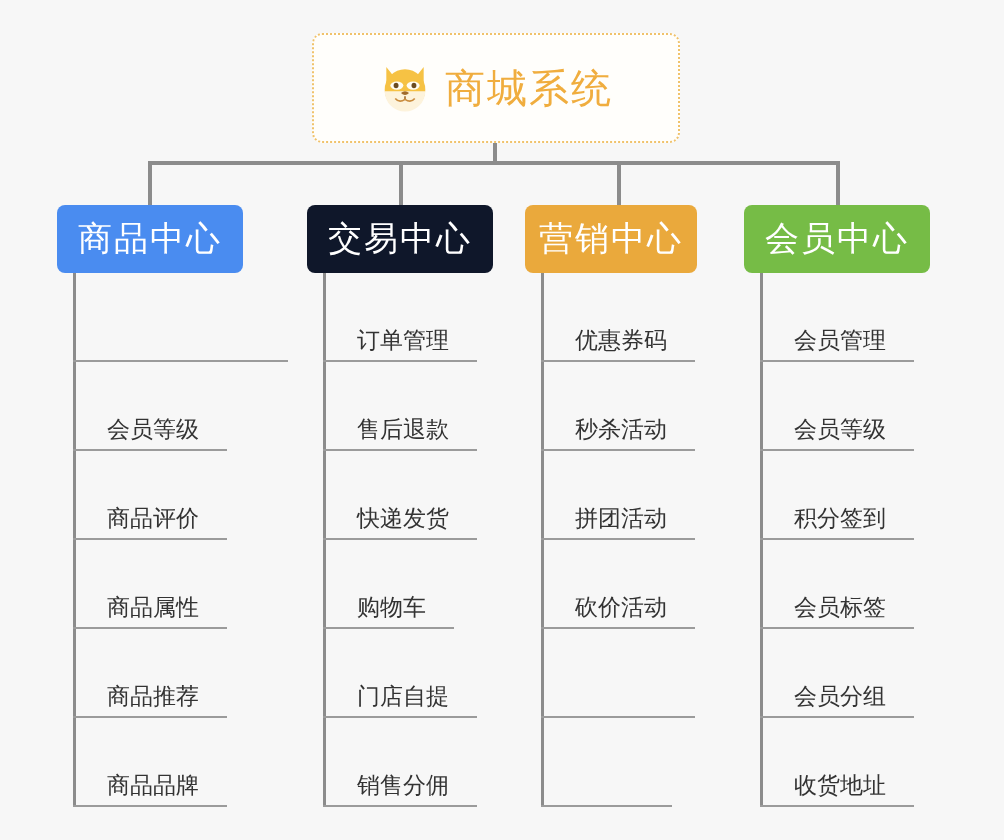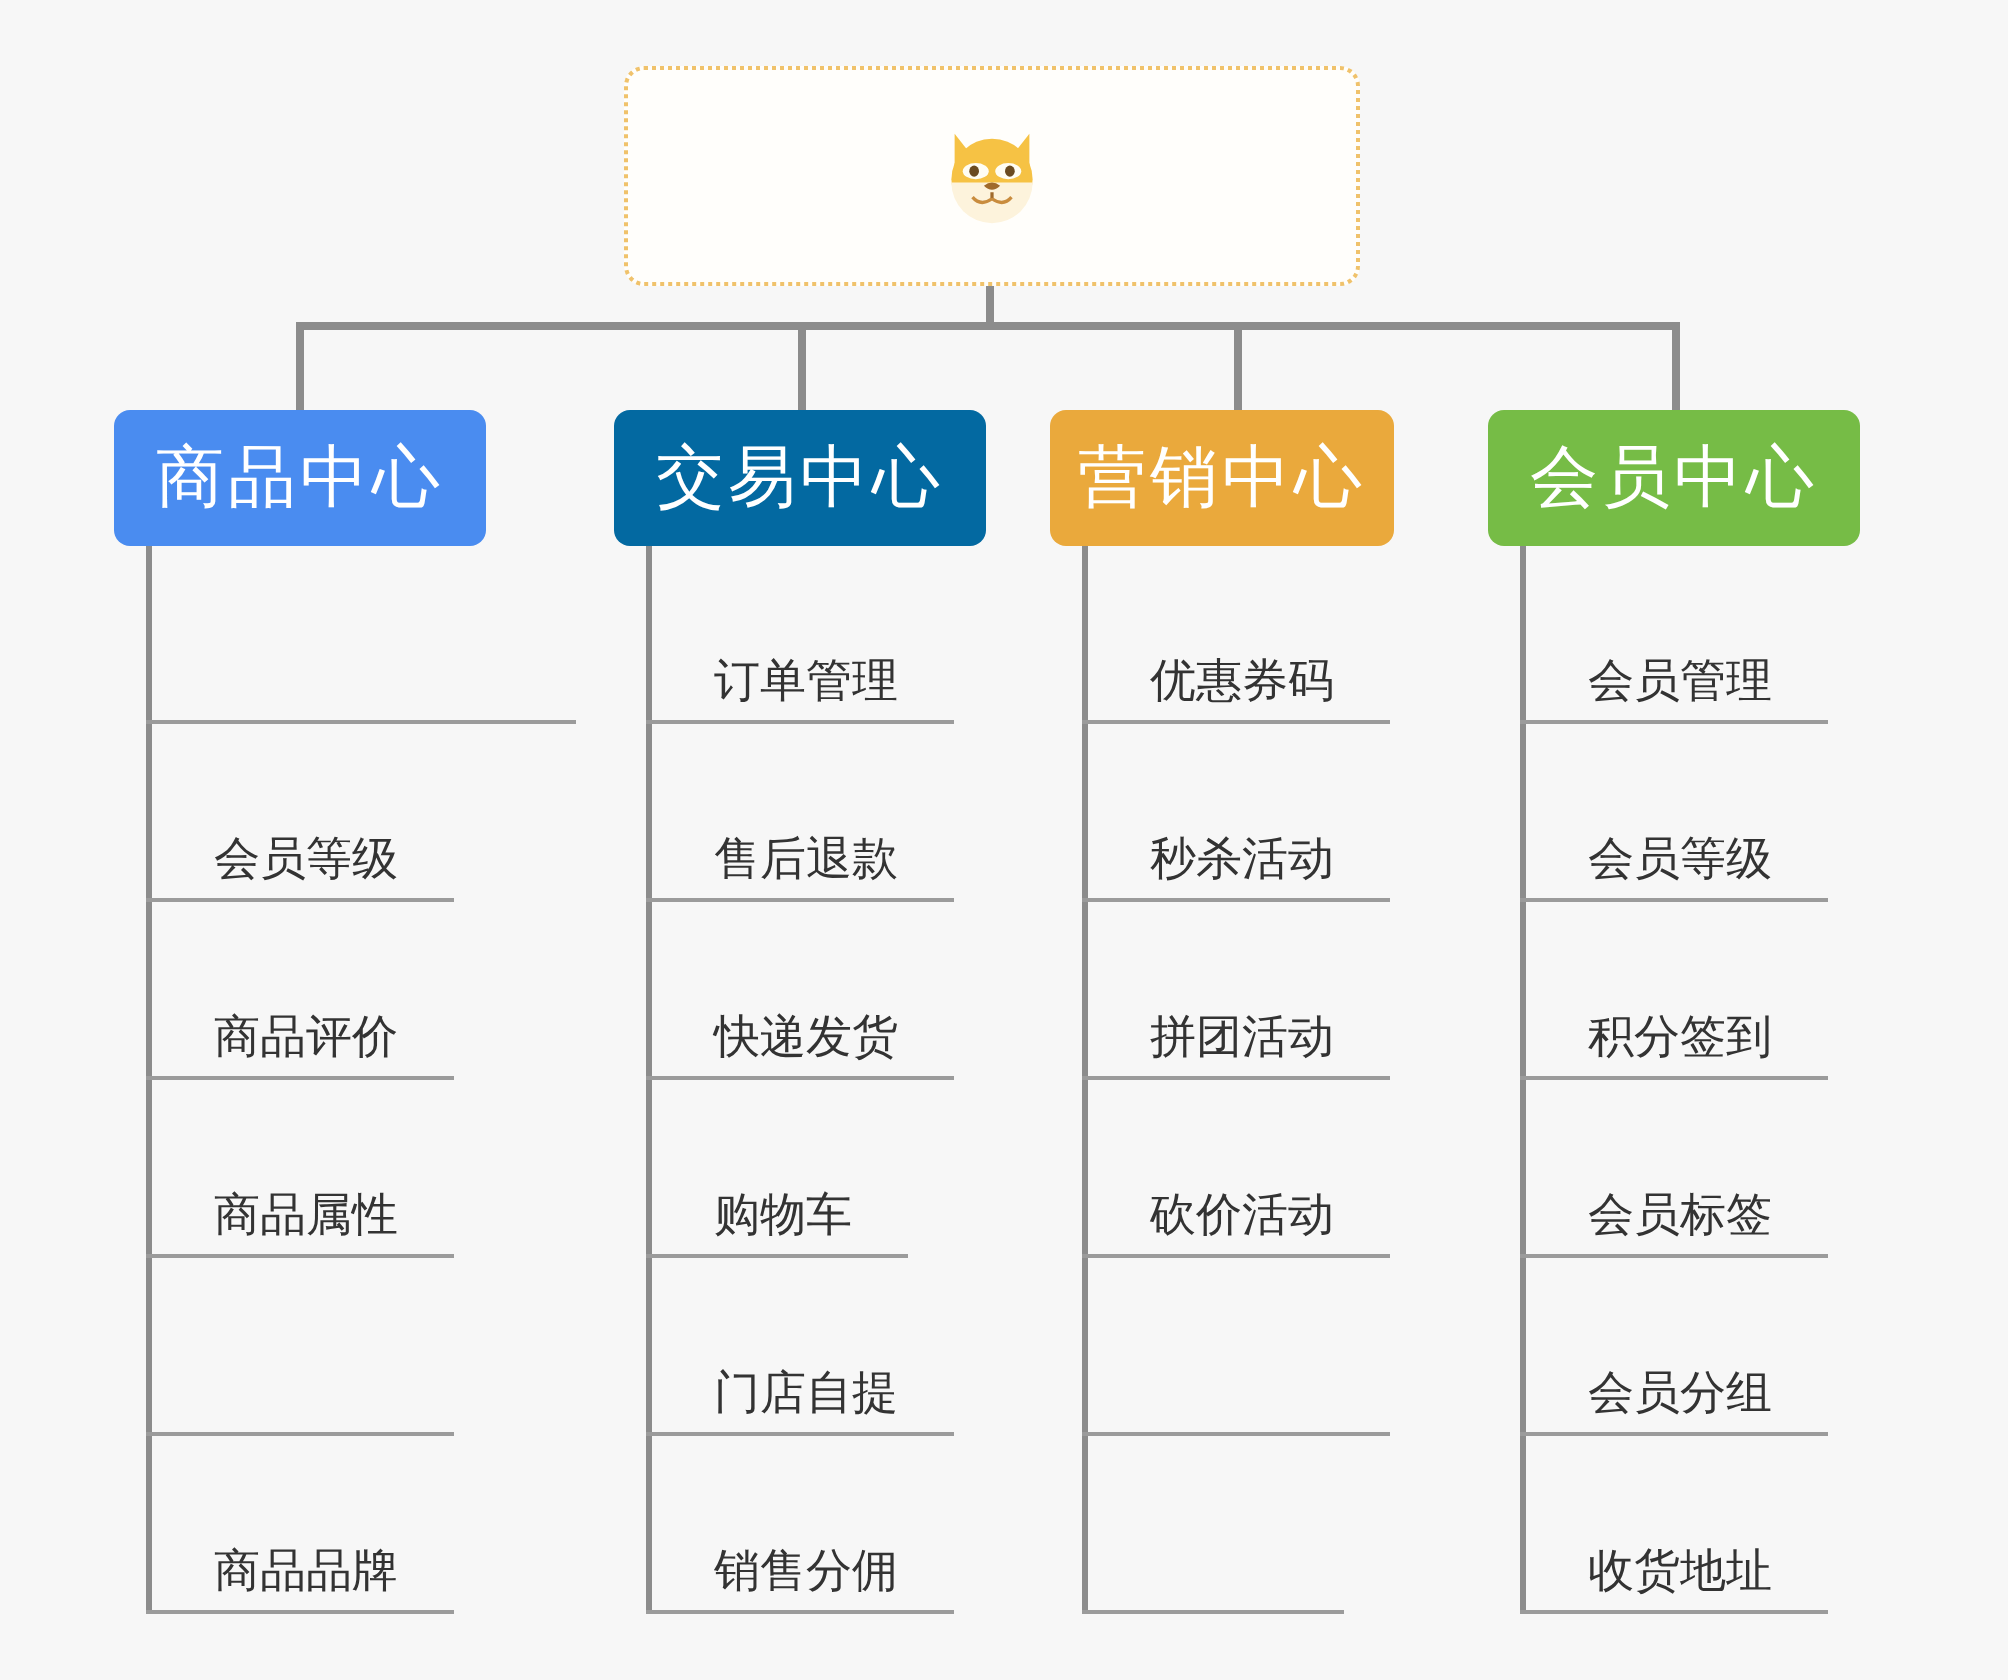--- a/index.html
+++ b/index.html
@@ -156,20 +156,21 @@
       <path d="M7 36 a25 25 0 0 0 50 0 Z" fill="#fdf3dc"></path>
       <ellipse cx="22" cy="29" rx="8" ry="5" fill="#fffdf3"></ellipse>
       <ellipse cx="42" cy="29" rx="8" ry="5" fill="#fffdf3"></ellipse>
       <ellipse cx="21" cy="29" rx="3" ry="3.4" fill="#6b4b20"></ellipse>
       <ellipse cx="43" cy="29" rx="3" ry="3.4" fill="#6b4b20"></ellipse>
       <path d="M27 38 q5 -4 10 0 q-5 5 -10 0 Z" fill="#a06a2c"></path>
       <path d="M32 42 v4" stroke="#a06a2c" stroke-width="2" fill="none"></path>
       <path d="M32 46 q-7 5 -12 -1" stroke="#c98c3e" stroke-width="2" fill="none"></path>
       <path d="M32 46 q7 5 12 -1" stroke="#c98c3e" stroke-width="2" fill="none"></path>
     </svg>
+    <span class="root-title" style="color: rgb(240, 173, 62);">商城系统</span>
   </div>
 
   <div class="conn conn-v-root" style="background: rgb(140, 140, 140);"></div>
   <div class="conn conn-bus" style="background: rgb(140, 140, 140);"></div>
   <div class="conn conn-drop c1" style="background: rgb(140, 140, 140);"></div>
   <div class="conn conn-drop c2" style="background: rgb(140, 140, 140);"></div>
   <div class="conn conn-drop c3" style="background: rgb(140, 140, 140);"></div>
   <div class="conn conn-drop c4" style="background: rgb(140, 140, 140);"></div>
 
   <div class="branch b1">
@@ -185,31 +186,32 @@
       </div>
       <div class="leaf-item">
         <span class="leaf-label">商品评价</span>
         <span class="leaf-underline" style="background: rgb(155, 155, 155); width: 154px;"></span>
       </div>
       <div class="leaf-item">
         <span class="leaf-label">商品属性</span>
         <span class="leaf-underline" style="background: rgb(155, 155, 155); width: 154px;"></span>
       </div>
       <div class="leaf-item">
+        <span class="leaf-label">商品推荐</span>
         <span class="leaf-underline" style="background: rgb(155, 155, 155); width: 154px;"></span>
       </div>
       <div class="leaf-item">
         <span class="leaf-label">商品品牌</span>
         <span class="leaf-underline" style="background: rgb(155, 155, 155); width: 154px;"></span>
       </div>
     </div>
   </div>
 
   <div class="branch b2">
-    <div class="branch-header" style="background: #0369a1; text-align: right;">交易中心</div>
+    <div class="branch-header" style="background: #0f172a; text-align: right;">交易中心</div>
     <div class="leaf-list">
       <div class="leaf-trunk" style="background: rgb(140, 140, 140); height: 534px;"></div>
       <div class="leaf-item">
         <span class="leaf-label">订单管理</span>
         <span class="leaf-underline" style="background: rgb(155, 155, 155); width: 154px;"></span>
       </div>
       <div class="leaf-item">
         <span class="leaf-label">售后退款</span>
         <span class="leaf-underline" style="background: rgb(155, 155, 155); width: 154px;"></span>
       </div>

